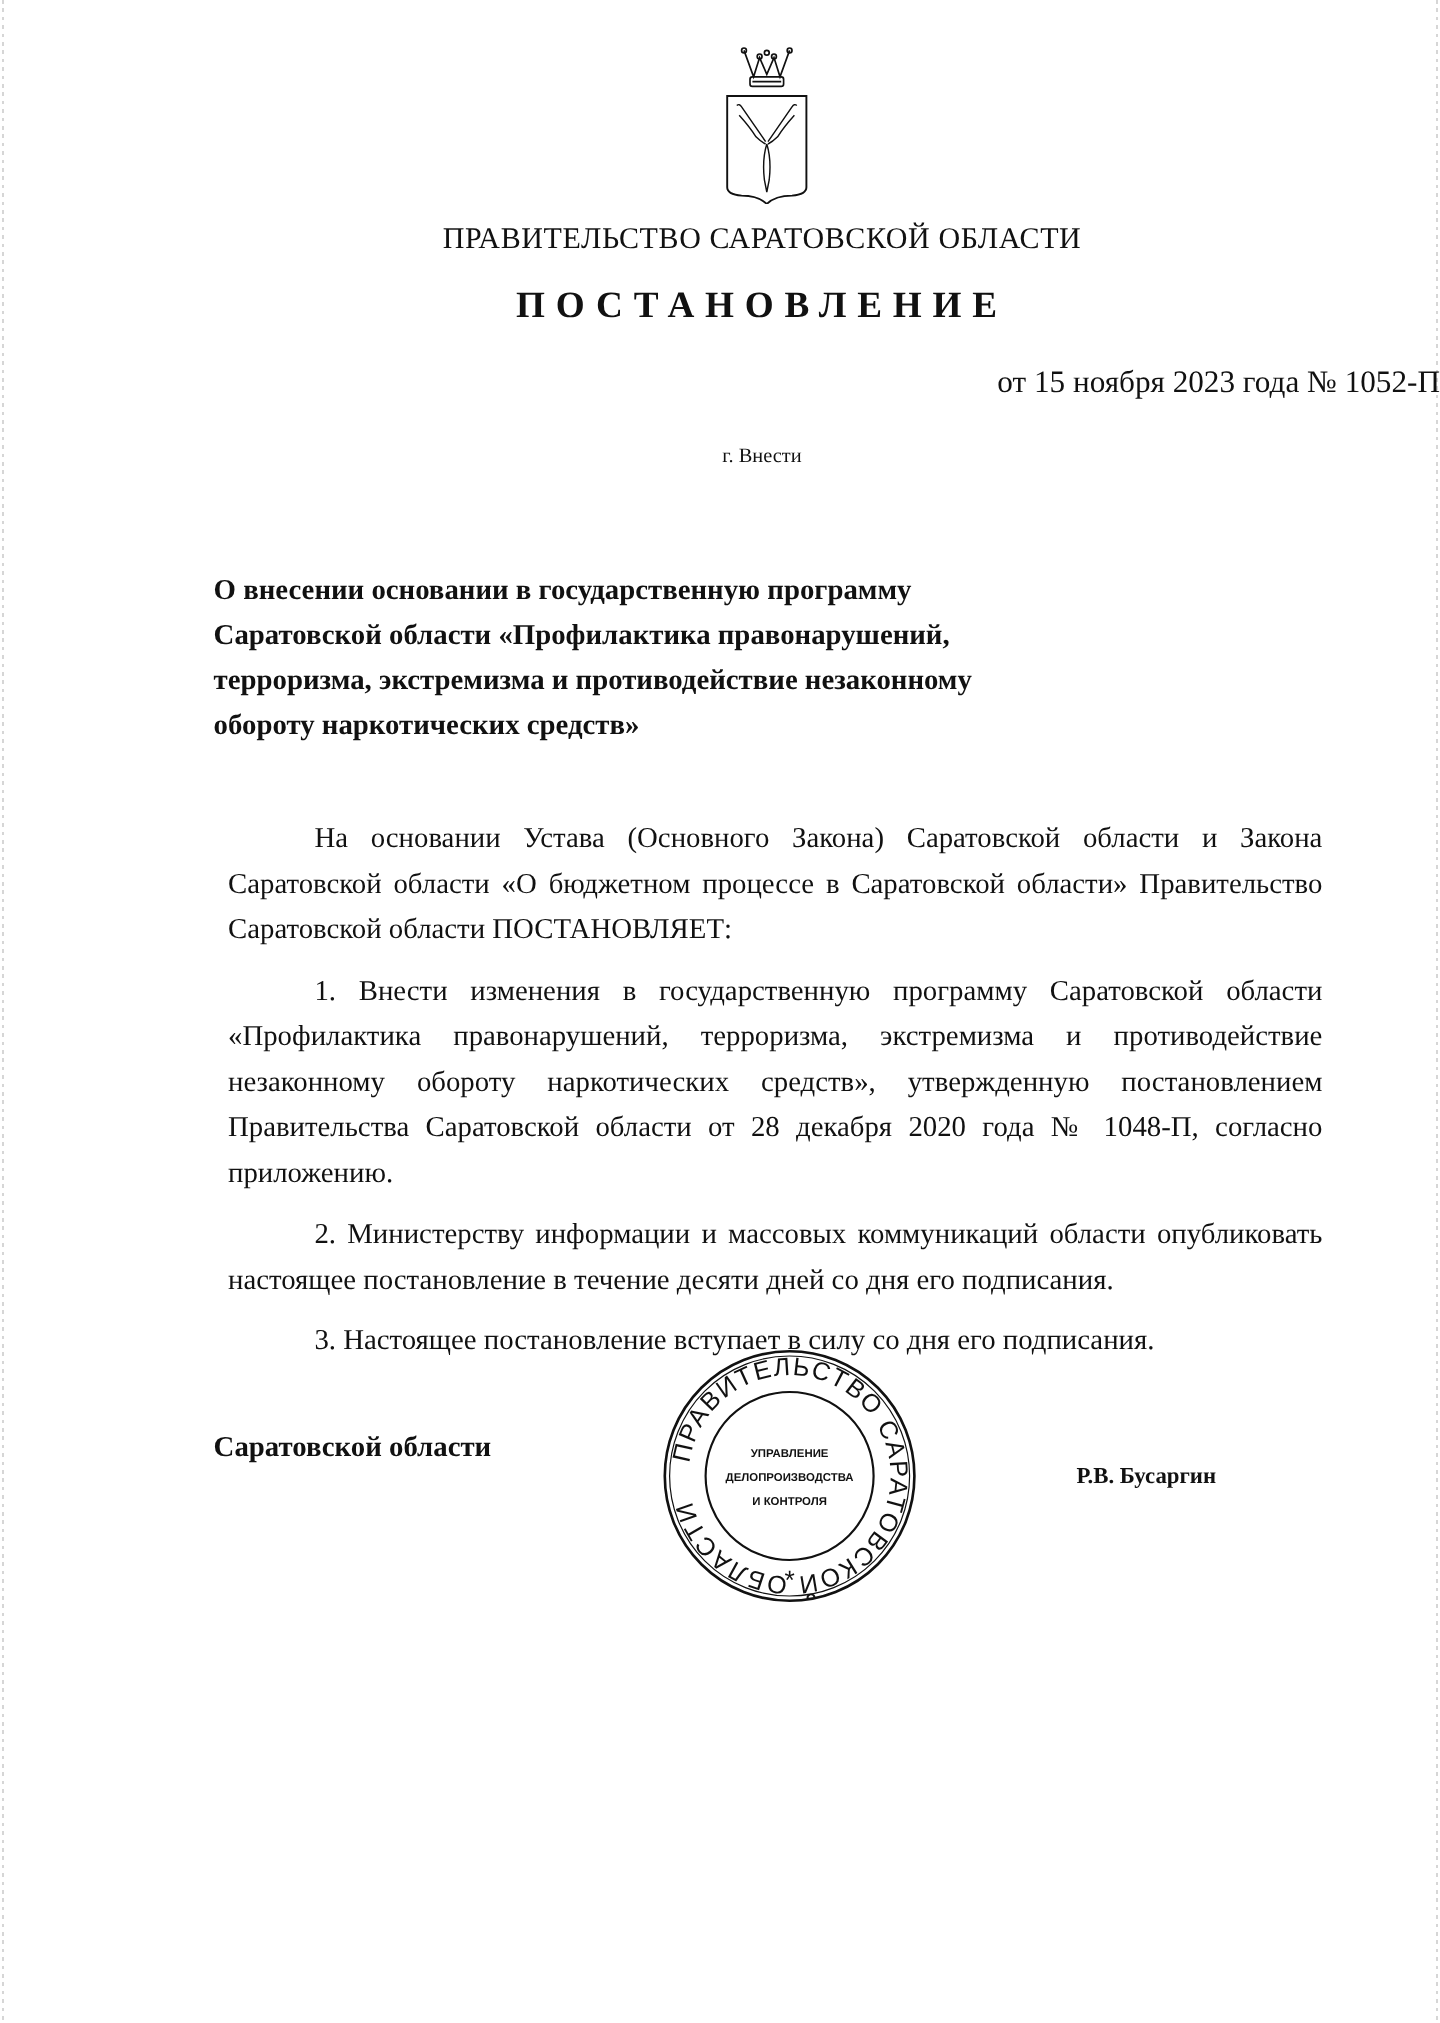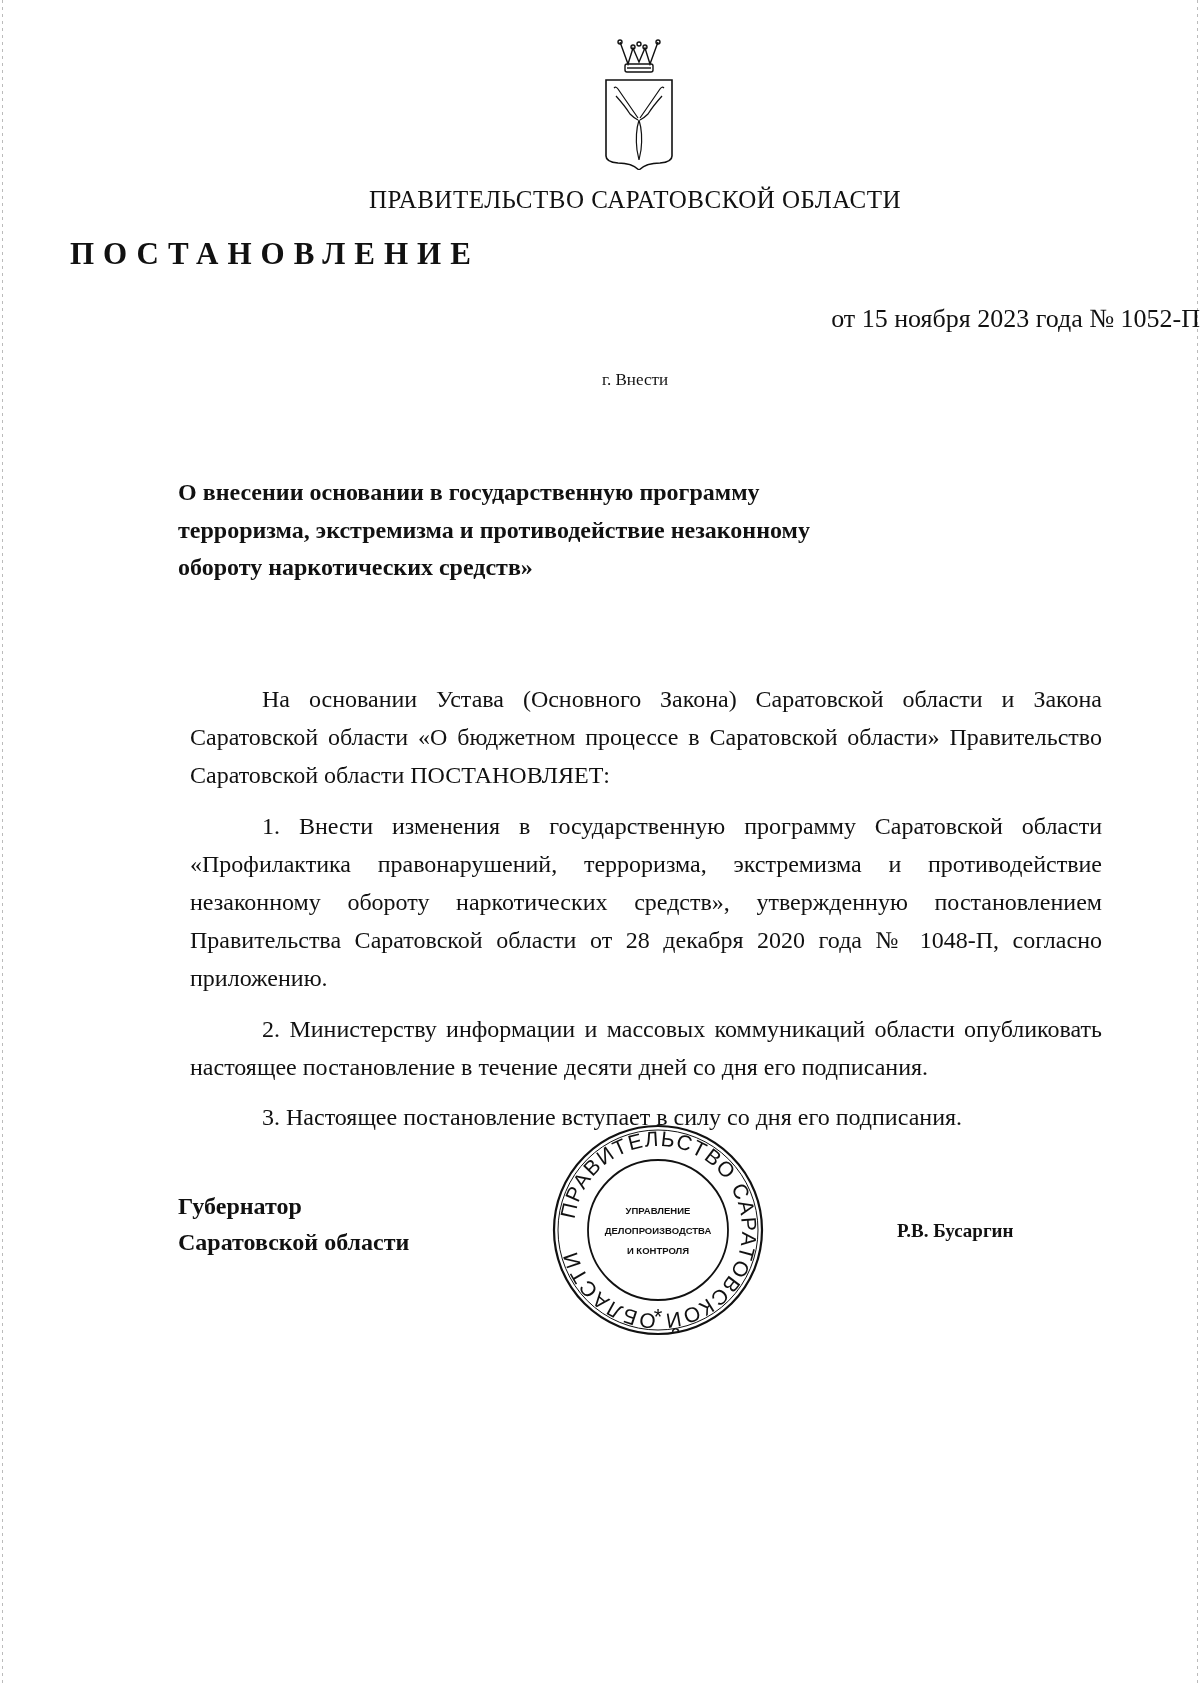--- a/index.html
+++ b/index.html
@@ -5,21 +5,21 @@
   html, body { margin:0; padding:0; background:#ffffff; }
   body { width:1200px; height:1686px; position:relative; overflow:hidden;
          font-family:"Liberation Serif","DejaVu Serif",serif; color:#111; }
   .edge-l { position:absolute; left:2px; top:0; width:1px; height:1686px;
             background:repeating-linear-gradient(#bbb 0 3px, transparent 3px 7px); }
   .edge-r { position:absolute; right:2px; top:0; width:1px; height:1686px;
             background:repeating-linear-gradient(#bbb 0 3px, transparent 3px 7px); }
   .abs { position:absolute; }
   #emblem { left:600px; top:38px; width:78px; height:132px; }
   #gov { top:186px; left:70px; width:1130px; font-size:25px; letter-spacing:0.5px; text-align:center; }
-  #doctype { top:236px; left:70px; width:1130px; font-size:31px; font-weight:bold; letter-spacing:9px; }
+  #doctype { top:236px; left:70px; width:1130px; font-size:31px; font-weight:bold; letter-spacing:9px; text-align:center; }
   #dateline { top:304px; left:70px; width:1130px; font-size:26px; text-align:right; }
   #city { top:370px; left:70px; width:1130px; font-size:17px; text-align:center; }
   #title { top:474px; left:178px; width:700px; font-size:24px; font-weight:bold; line-height:37.5px; }
   #title div { white-space:nowrap; }
   #body { top:668px; left:178px; width:936px; font-size:24px; line-height:38.2px; text-align:justify; }
   #body p { margin:12px; text-indent:72px; }
   #sign-left { top:1188px; left:178px; font-size:24px; font-weight:bold; line-height:36px; }
   #sign-right { top:1220px; left:897px; font-size:19px; font-weight:bold;text-align:right; }
   #stamp { left:548px; top:1120px; width:220px; height:220px; }
 </style>
@@ -53,33 +53,33 @@
   </g>
 </svg>
 
 <div id="gov" class="abs">ПРАВИТЕЛЬСТВО САРАТОВСКОЙ ОБЛАСТИ</div>
 <div id="doctype" class="abs">ПОСТАНОВЛЕНИЕ</div>
 <div id="dateline" class="abs">от 15 ноября 2023 года № 1052-П</div>
 <div id="city" class="abs">г. Внести</div>
 
 <div id="title" class="abs">
   <div>О внесении основании в государственную программу</div>
+  <div>Саратовской области «Профилактика правонарушений,</div>
   <div>терроризма, экстремизма и противодействие незаконному</div>
   <div>обороту наркотических средств»</div>
 </div>
 
 <div id="body" class="abs">
   <p>На основании Устава (Основного Закона) Саратовской области и Закона Саратовской области «О бюджетном процессе в Саратовской области» Правительство Саратовской области ПОСТАНОВЛЯЕТ:</p>
   <p>1. Внести изменения в государственную программу Саратовской области «Профилактика правонарушений, терроризма, экстремизма и противодействие незаконному обороту наркотических средств», утвержденную постановлением Правительства Саратовской области от 28 декабря 2020 года № 1048-П, согласно приложению.</p>
   <p>2. Министерству информации и массовых коммуникаций области опубликовать настоящее постановление в течение десяти дней со дня его подписания.</p>
   <p>3. Настоящее постановление вступает в силу со дня его подписания.</p>
 </div>
 
 <div id="sign-left" class="abs">
-  <div>Губернатор</div>
   <div>Саратовской области</div>
 </div>
 <div id="sign-right" class="abs">Р.В. Бусаргин</div>
 
 <svg id="stamp" class="abs" viewBox="0 0 220 220">
   <defs>
     <path id="ring" d="M110,110 m-84,0 a84,84 0 1,1 168,0 a84,84 0 1,1 -168,0"></path>
   </defs>
   <circle cx="110" cy="110" r="104" fill="none" stroke="#111" stroke-width="2.2"></circle>
   <circle cx="110" cy="110" r="100" fill="none" stroke="#111" stroke-width="1"></circle>

